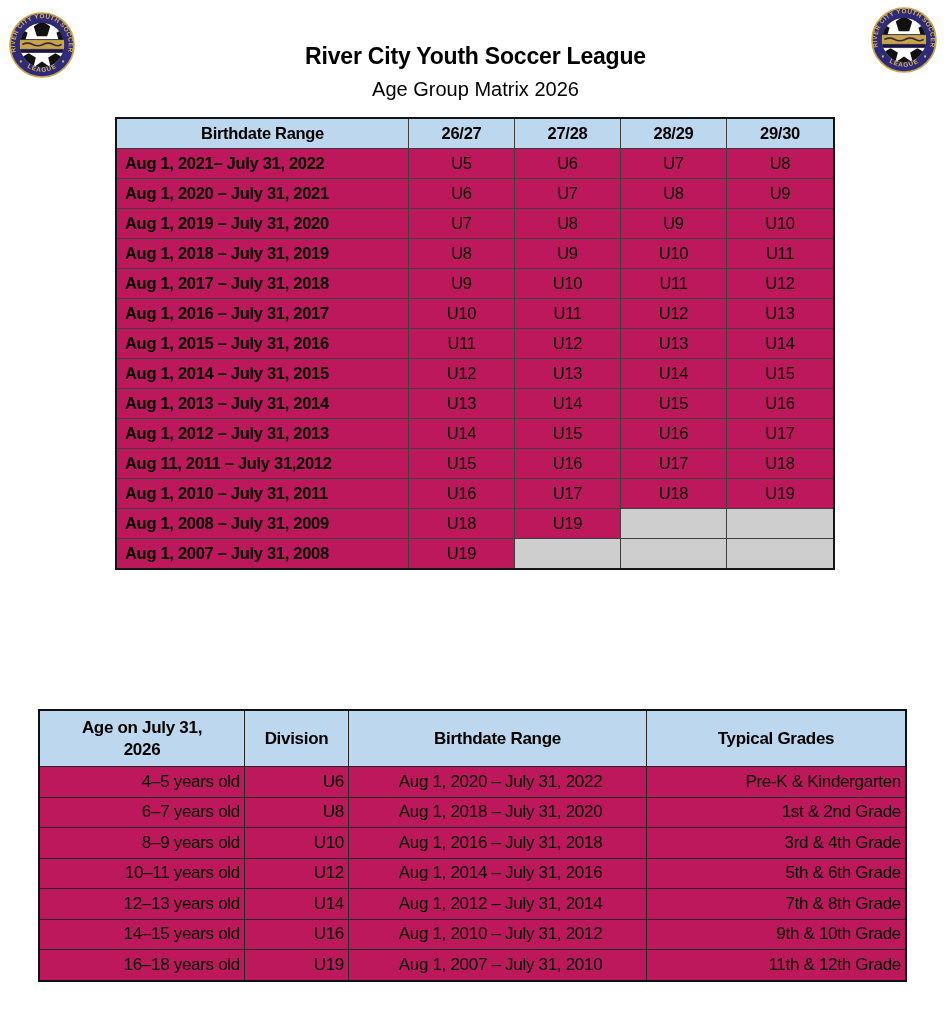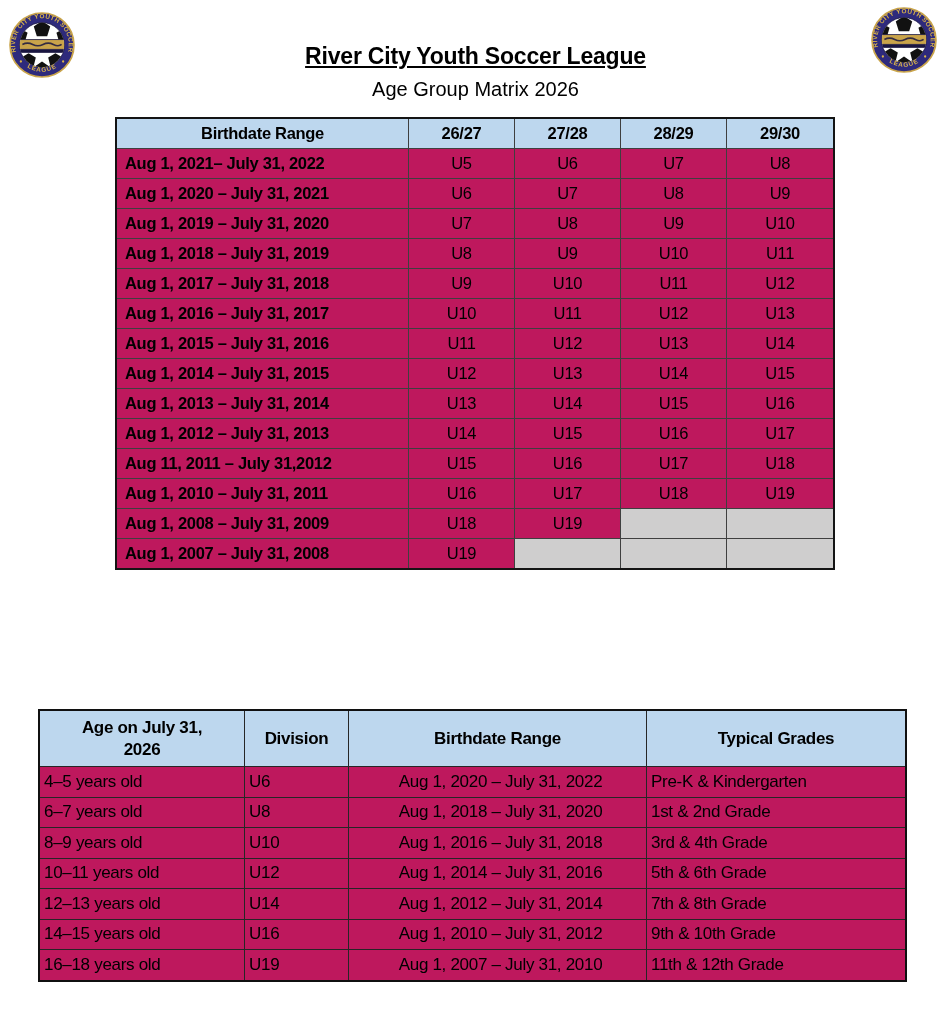--- a/index.html
+++ b/index.html
@@ -19,21 +19,20 @@
   .logo-left  { left: 9px;  top: 12px; }
   .logo-right { left: 871px; top: 7px; }
   .page-title {
     position: absolute;
     left: 0; top: 43px;
     width: 100%;
     text-align: center;
     font-size: 23px;
     font-weight: bold;
     letter-spacing: -0.2px;
-    text-decoration: underline;
   }
   .page-subtitle {
     position: absolute;
     left: 0; top: 78px;
     width: 100%;
     text-align: center;
     font-size: 20px;
     font-weight: normal;
   }
   table { border-collapse: collapse; table-layout: fixed; background: #be185d; }
@@ -84,21 +83,21 @@
   .division-table th {
     background: var(--header-bg, #bdd7ee);
     font-weight: bold;
     text-align: center;
     height: 55px;
     white-space: pre-line;
     line-height: 1.25;
   }
   .division-table td {
     height: 29.5px;
-    text-align: left;
+    text-align: right;
     font-weight: normal;
     white-space: nowrap;
   }
   .division-table td.bdr-cell { text-align: center; padding-left: 10px; }
 </style>
 </head>
 <body>
 
 <div class="page">
 

